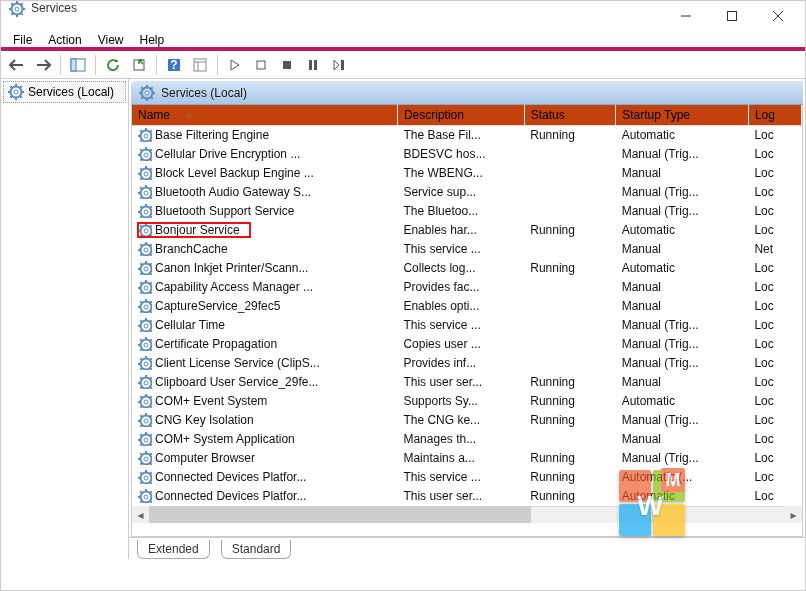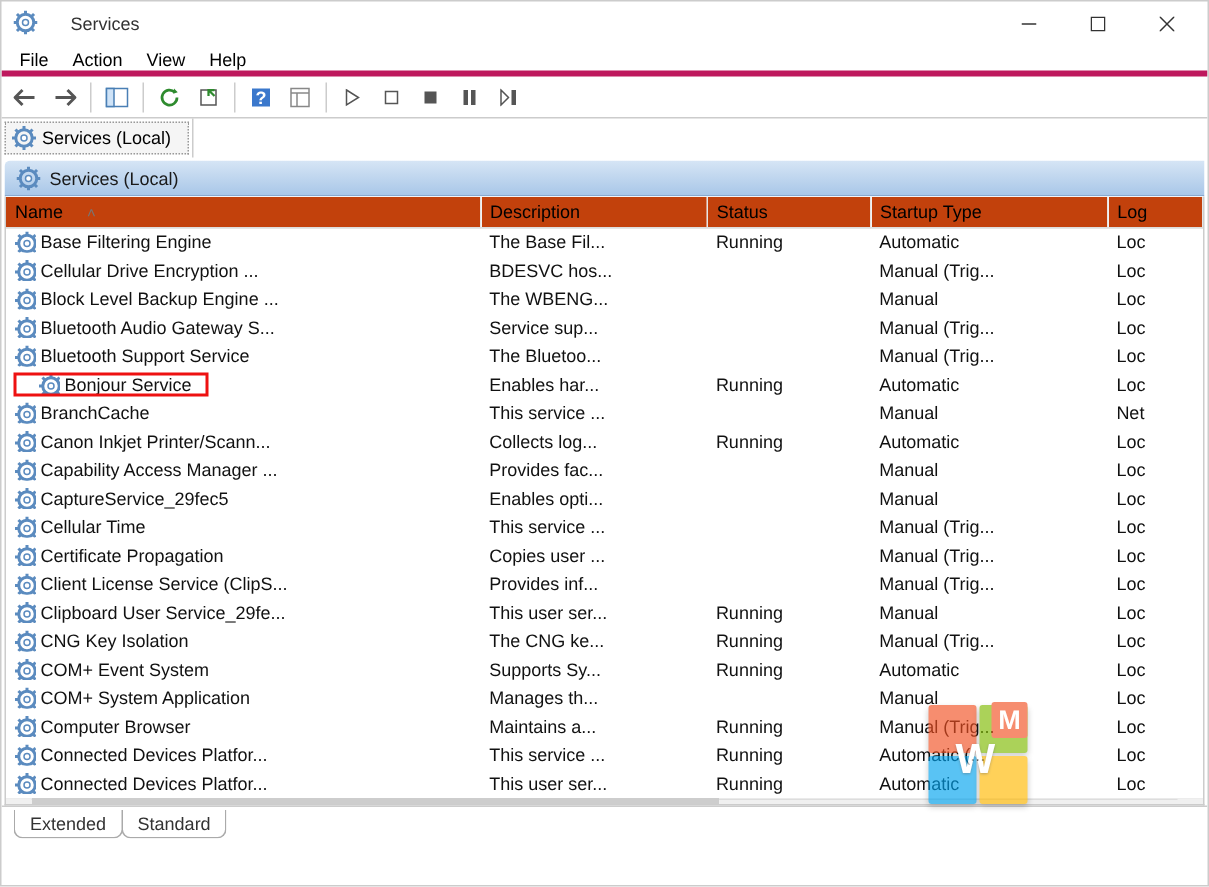--- a/index.html
+++ b/index.html
@@ -1,59 +1,59 @@
 <!DOCTYPE html>
 <html><head>
 <meta charset="utf-8">
 <style>
 * { margin: 0; padding: 0; box-sizing: border-box; font-family: "Segoe UI", Tahoma, sans-serif; font-size: 12px; }
 body { width: 806px; height: 591px; background: #fff; overflow: hidden; border: 1px solid #ccc; position: relative; }
 
 
-.titlebar { height: 30px; display: flex; align-items: center; padding: 0 4px 0 8px; gap: 16px; }
+.titlebar { height: 30px; display: flex; align-items: flex-start; padding: 0 4px 0 8px; }
 .titlebar .ticon { margin-right: 6px; }
 .titlebar .title { flex: 1; color: #333; }
 .winbtns { display: flex; }
 .winbtn { width: 46px; height: 30px; display: flex; align-items: center; justify-content: center; color: #555; }
 
 
 .menubar { height: 20px; display: flex; align-items: flex-start; padding: 0 4px; border-bottom: 4px solid #be185d; }
 .menubar .menuitem { padding: 2px 8px; color: #000; }
 
 
 .toolbar { height: 28px; display: flex; align-items: center; padding: 0 4px; border-bottom: 1px solid #ccc; gap: 2px; }
 .tbbtn { width: 24px; height: 24px; display: flex; align-items: center; justify-content: center; border: 1px solid transparent; }
 .tbsep { width: 1px; height: 20px; background: #ccc; margin: 0 3px; }
 
 
-.mainsplit { display: flex; height: 480px; flex-direction: column; }
+.mainsplit { display: flex; height: 480px; }
 .navpane { width: 128px; border-right: 1px solid #ccc; padding: 2px; }
 .navitem { display: flex; align-items: center; gap: 4px; padding: 2px 4px; border: 1px dotted #999; background: #f5f5f5; }
 
 .rightpane { flex: 1; display: flex; flex-direction: column; overflow: hidden; }
 
 
 .localheader { height: 24px; display: flex; align-items: center; gap: 6px; padding: 0 8px;
   background: linear-gradient(#d6e5f5, #a9c7e8); border-bottom: 1px solid #8aa9ce; border-top-left-radius: 4px; margin: 2px 2px 0 2px; color: #1a1a1a; }
 
 .contentrow { flex: 1; display: flex; overflow: hidden; background: #fff; margin: 0 2px; border: 1px solid #ccc; border-top: none; }
 .descpane { width: 208px; padding: 6px 8px; color: #111; }
 .listpane { flex: 1; overflow: auto; position: relative; }
 
 
 table { width: 100%; border-collapse: collapse; table-layout: fixed; }
 thead th { text-align: left; font-weight: normal; padding: 3px 6px; border-right: 1px solid #e5e5e5; border-bottom: 1px solid #ddd; background: #c2410c; position: sticky; top: 0; white-space: nowrap; }
 thead th.sorted::after { content: "˄"; font-size: 10px; color: #777; margin-left: 16px; }
 tbody td { padding: 1px 6px; white-space: nowrap; overflow: hidden; text-overflow: ellipsis; color: #111; height: 19px; }
 tbody td.namecell svg { vertical-align: -3px; margin-right: 3px; }
-tr.highlight td.namecell .nmwrap { outline: 2px solid #e11; outline-offset: -1px; padding-right: 10px; padding-left: 16px; }
+tr.highlight td.namecell .nmwrap { outline: 2px solid #e11; outline-offset: -1px; padding-right: 10px; }
 .nmwrap { display: inline-block; }
 
 
-.tabstrip { height: 22px; display: flex; align-items: flex-end; padding-left: 8px; border-top: 1px solid #ccc; gap: 0; }
+.tabstrip { height: 22px; display: flex; align-items: flex-end; padding-left: 8px; border-top: 1px solid #ccc; gap: 12px; }
 .tab { padding: 2px 10px; border: 1px solid #aaa; border-top: none; border-bottom-left-radius: 6px; border-bottom-right-radius: 6px; background: #fff; margin-right: -1px; font-size: 12px; color: #333; }
 .tab.active { background: #fff; position: relative; top: 0; font-weight: normal; }
 
 
 .hscroll { height: 17px; background: #f0f0f0; border-top: 1px solid #ddd; display: flex; align-items: center; }
 .hscroll .arrow { width: 17px; height: 17px; display: flex; align-items: center; justify-content: center; color: #666; background: #f0f0f0; }
 .hscroll .track { flex: 1; height: 17px; position: relative; }
 .hscroll .thumb { position: absolute; left: 0; width: 60%; height: 100%; background: #cdcdcd; }
 
 
@@ -358,33 +358,33 @@
                       <use href="#gearico"></use>
                     </svg><span>Clipboard User Service_29fe...</span></span></td>
                 <td>This user ser...</td>
                 <td>Running</td>
                 <td>Manual</td>
                 <td>Loc</td>
               </tr>
               <tr>
                 <td class="namecell"><span class="nmwrap"><svg width="14" height="14">
                       <use href="#gearico"></use>
+                    </svg><span>COM+ Event System</span></span></td>
+                <td>Supports Sy...</td>
+                <td>Running</td>
+                <td>Automatic</td>
+                <td>Loc</td>
+              </tr>
+              <tr>
+                <td class="namecell"><span class="nmwrap"><svg width="14" height="14">
+                      <use href="#gearico"></use>
                     </svg><span>CNG Key Isolation</span></span></td>
                 <td>The CNG ke...</td>
                 <td>Running</td>
                 <td>Manual (Trig...</td>
-                <td>Loc</td>
-              </tr>
-              <tr>
-                <td class="namecell"><span class="nmwrap"><svg width="14" height="14">
-                      <use href="#gearico"></use>
-                    </svg><span>COM+ Event System</span></span></td>
-                <td>Supports Sy...</td>
-                <td>Running</td>
-                <td>Automatic</td>
                 <td>Loc</td>
               </tr>
               <tr>
                 <td class="namecell"><span class="nmwrap"><svg width="14" height="14">
                       <use href="#gearico"></use>
                     </svg><span>COM+ System Application</span></span></td>
                 <td>Manages th...</td>
                 <td></td>
                 <td>Manual</td>
                 <td>Loc</td>

